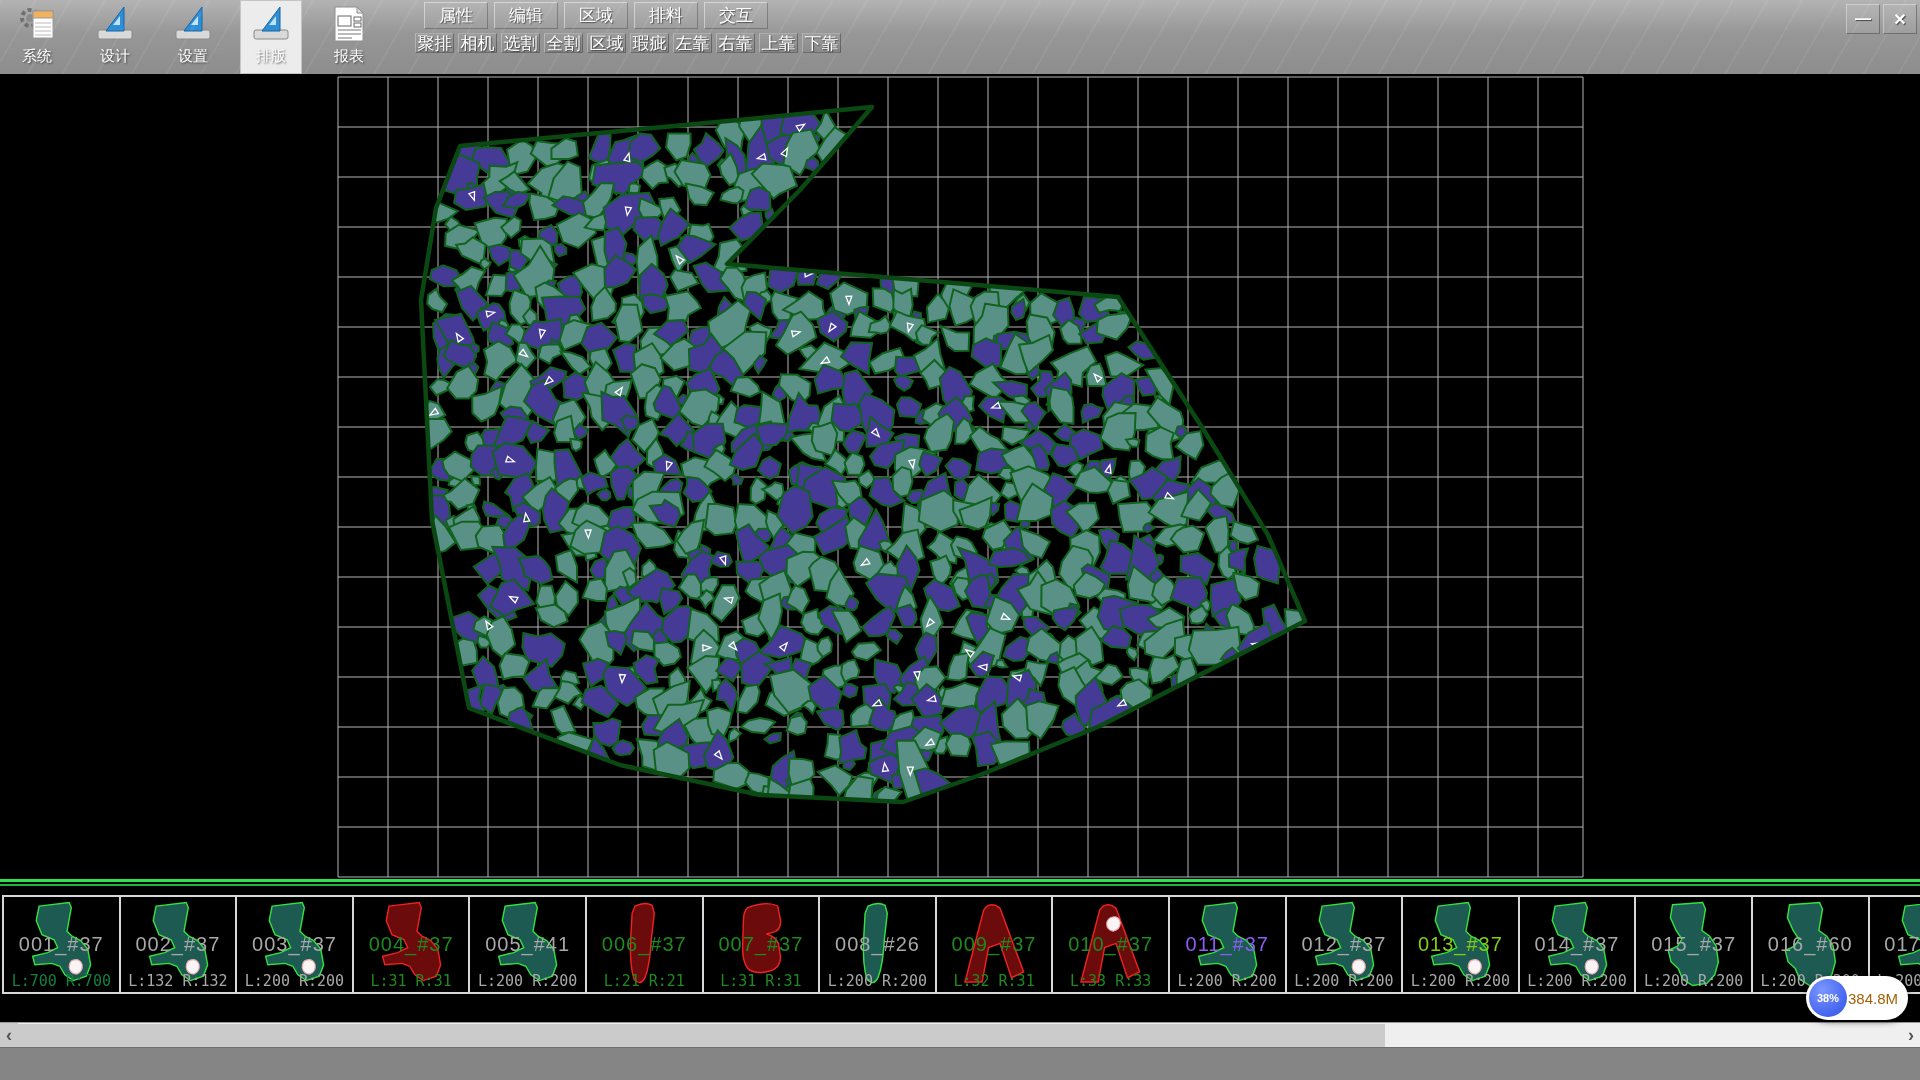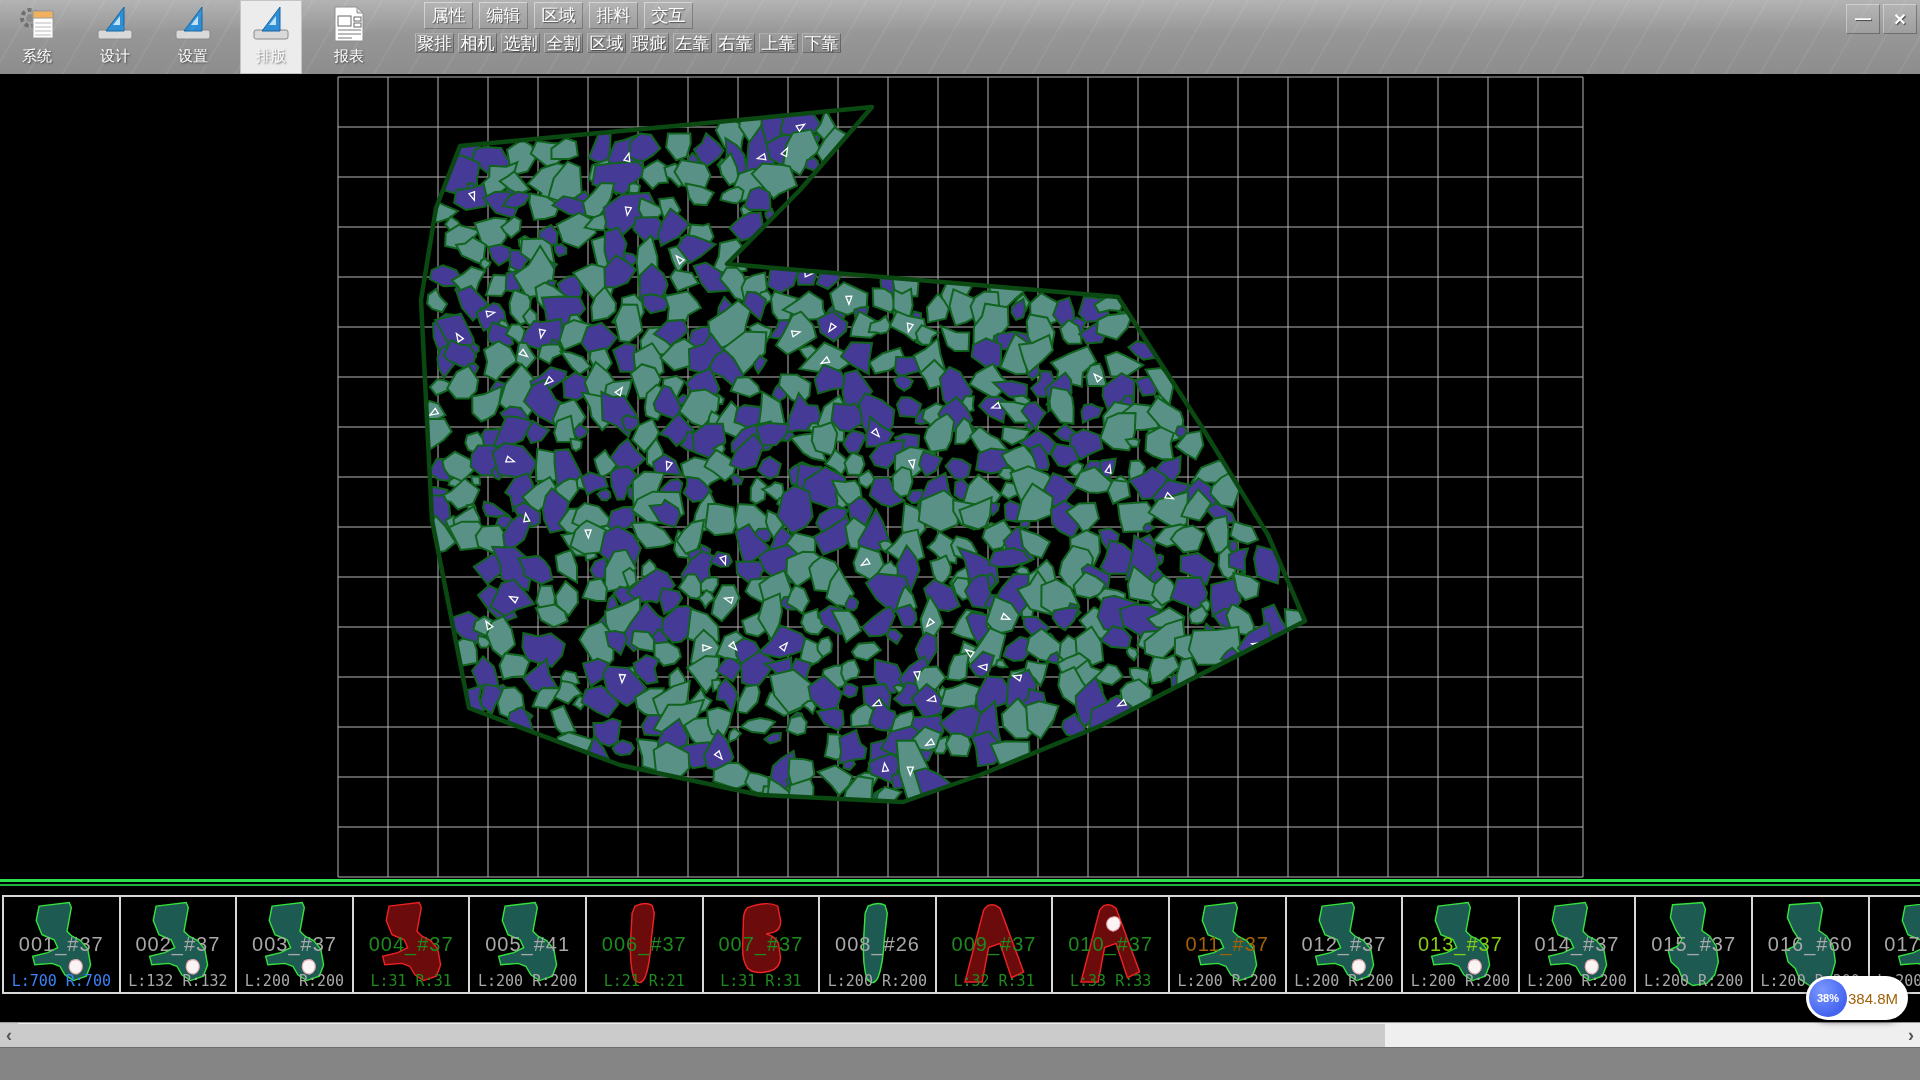--- a/index.html
+++ b/index.html
@@ -13,21 +13,21 @@
     background:repeating-linear-gradient(120deg,rgba(255,255,255,.06) 0 2px,transparent 2px 30px);
     pointer-events:none;}
   .apps-row{position:absolute;left:6px;top:0;height:74px;display:flex;}
   .app-btn{width:62px;height:74px;margin-right:16px;display:flex;flex-direction:column;
     align-items:center;justify-content:flex-start;padding-top:4px;box-sizing:border-box;cursor:pointer;}
   .app-btn.active{background:#ececec;box-shadow:inset 0 0 0 1px #c4c4c4;}
   .app-btn .ic{width:40px;height:40px;}
   .app-btn .lbl{color:#fff;font-size:15px;margin-top:3px;
     text-shadow:1px 1px 2px rgba(0,0,0,.55);white-space:nowrap;}
   .menu-row{position:absolute;left:424px;top:2px;height:27px;display:flex;z-index:3;}
-  .menu-tab{width:49px;height:27px;margin-right:6px;display:flex;align-items:center;justify-content:center;
+  .menu-tab{width:64px;height:27px;margin-right:6px;display:flex;align-items:center;justify-content:center;
     color:#fff;font-size:17px;text-shadow:1px 1px 1px rgba(0,0,0,.5);cursor:pointer;
     border:1px solid rgba(255,255,255,.45);border-bottom-color:rgba(0,0,0,.25);
     border-right-color:rgba(0,0,0,.25);background:rgba(255,255,255,.04);box-sizing:border-box;}
   .tools-row{position:absolute;left:415px;top:33px;height:38px;display:flex;z-index:3;}
   .tool-btn{width:39px;height:20px;margin-right:4px;display:flex;align-items:center;justify-content:center;
     color:#fff;font-size:17px;text-shadow:1px 1px 1px rgba(0,0,0,.5);cursor:pointer;
     background:linear-gradient(#9c9c9c,#8a8a8a);
     border:1px solid rgba(255,255,255,.3);border-bottom-color:rgba(0,0,0,.3);
     border-right-color:rgba(0,0,0,.3);box-sizing:border-box;}
   .winbtns{position:absolute;right:3px;top:4px;display:flex;z-index:4;}
@@ -1013,21 +1013,21 @@
     <div class="gline1"></div>
     <div class="gsp"></div>
     <div class="gline2"></div>
     <div class="strip-row" id="strip-row">
         <div class="cell">
           <svg viewBox="0 0 100 130">
             <path d="M18 10 L60 5 L63 12 L57 45 L64 52 L76 58 L86 70 L90 92 L84 108 L66 114 L54 106 L47 94 L36 90 L12 92 L9 80 L30 75 L44 68 L39 57 L22 50 L14 30 Z" fill="#1d5a52" stroke="#35e23c" stroke-width="2"></path>
             <path d="M64 86 Q74 82 78 91 Q80 101 71 105 Q62 105 60 96 Q60 89 64 86 Z" fill="#faf4f4" stroke="#e8a8b0" stroke-width="1.5"></path>
           </svg>
           <div class="idlbl" style="color: rgb(168, 168, 168);">001_#37</div>
-          <div class="lrlbl" style="color: #3b82f6;">L:700 R:700</div>
+          <div class="lrlbl" style="color: #15803d;">L:700 R:700</div>
         </div>
         <div class="cell">
           <svg viewBox="0 0 100 130">
             <path d="M18 10 L60 5 L63 12 L57 45 L64 52 L76 58 L86 70 L90 92 L84 108 L66 114 L54 106 L47 94 L36 90 L12 92 L9 80 L30 75 L44 68 L39 57 L22 50 L14 30 Z" fill="#1d5a52" stroke="#35e23c" stroke-width="2"></path>
             <path d="M64 86 Q74 82 78 91 Q80 101 71 105 Q62 105 60 96 Q60 89 64 86 Z" fill="#faf4f4" stroke="#e8a8b0" stroke-width="1.5"></path>
           </svg>
           <div class="idlbl" style="color: rgb(168, 168, 168);">002_#37</div>
           <div class="lrlbl" style="color: rgb(168, 168, 168);">L:132 R:132</div>
         </div>
         <div class="cell">
@@ -1085,21 +1085,21 @@
             <path d="M8 116 L34 16 Q40 5 51 9 L57 13 L90 102 L73 110 L57 62 L41 68 L32 116 Z" fill="#6b0b0b" stroke="#ee2222" stroke-width="2"></path>
             <path d="M50 26 Q61 22 63 33 Q63 43 53 45 Q44 43 44 35 Q44 29 50 26 Z" fill="#faf4f4" stroke="#e8a8b0" stroke-width="1.5"></path>
           </svg>
           <div class="idlbl" style="color: rgb(30, 138, 30);">010_#37</div>
           <div class="lrlbl" style="color: rgb(30, 138, 30);">L:33 R:33</div>
         </div>
         <div class="cell">
           <svg viewBox="0 0 100 130">
             <path d="M18 10 L60 5 L63 12 L57 45 L64 52 L76 58 L86 70 L90 92 L84 108 L66 114 L54 106 L47 94 L36 90 L12 92 L9 80 L30 75 L44 68 L39 57 L22 50 L14 30 Z" fill="#1d5a52" stroke="#35e23c" stroke-width="2"></path>
           </svg>
-          <div class="idlbl" style="color: #a16207;">011_#37</div>
+          <div class="idlbl" style="color: #8b5cf6;">011_#37</div>
           <div class="lrlbl" style="color: rgb(168, 168, 168);">L:200 R:200</div>
         </div>
         <div class="cell">
           <svg viewBox="0 0 100 130">
             <path d="M18 10 L60 5 L63 12 L57 45 L64 52 L76 58 L86 70 L90 92 L84 108 L66 114 L54 106 L47 94 L36 90 L12 92 L9 80 L30 75 L44 68 L39 57 L22 50 L14 30 Z" fill="#1d5a52" stroke="#35e23c" stroke-width="2"></path>
             <path d="M64 86 Q74 82 78 91 Q80 101 71 105 Q62 105 60 96 Q60 89 64 86 Z" fill="#faf4f4" stroke="#e8a8b0" stroke-width="1.5"></path>
           </svg>
           <div class="idlbl" style="color: rgb(168, 168, 168);">012_#37</div>
           <div class="lrlbl" style="color: rgb(168, 168, 168);">L:200 R:200</div>
         </div>

